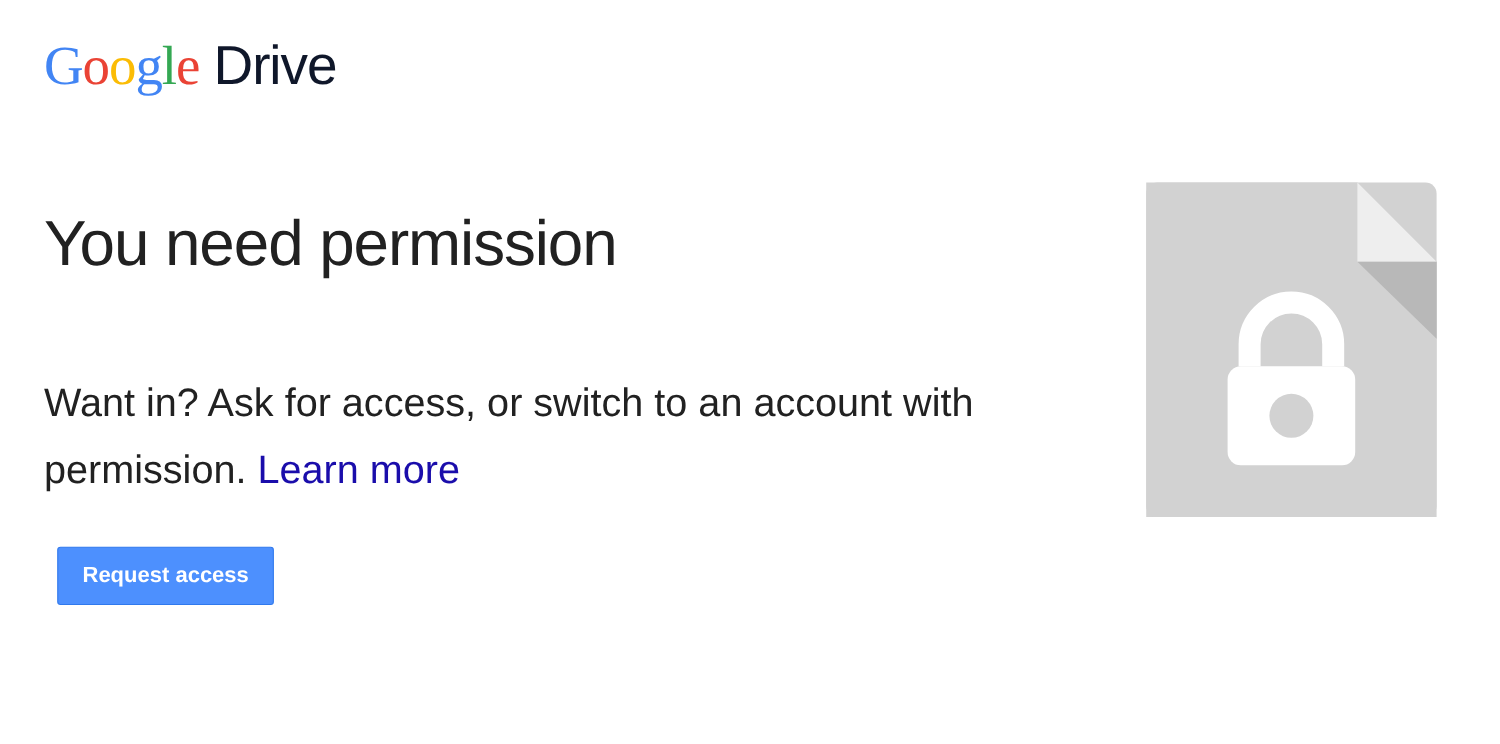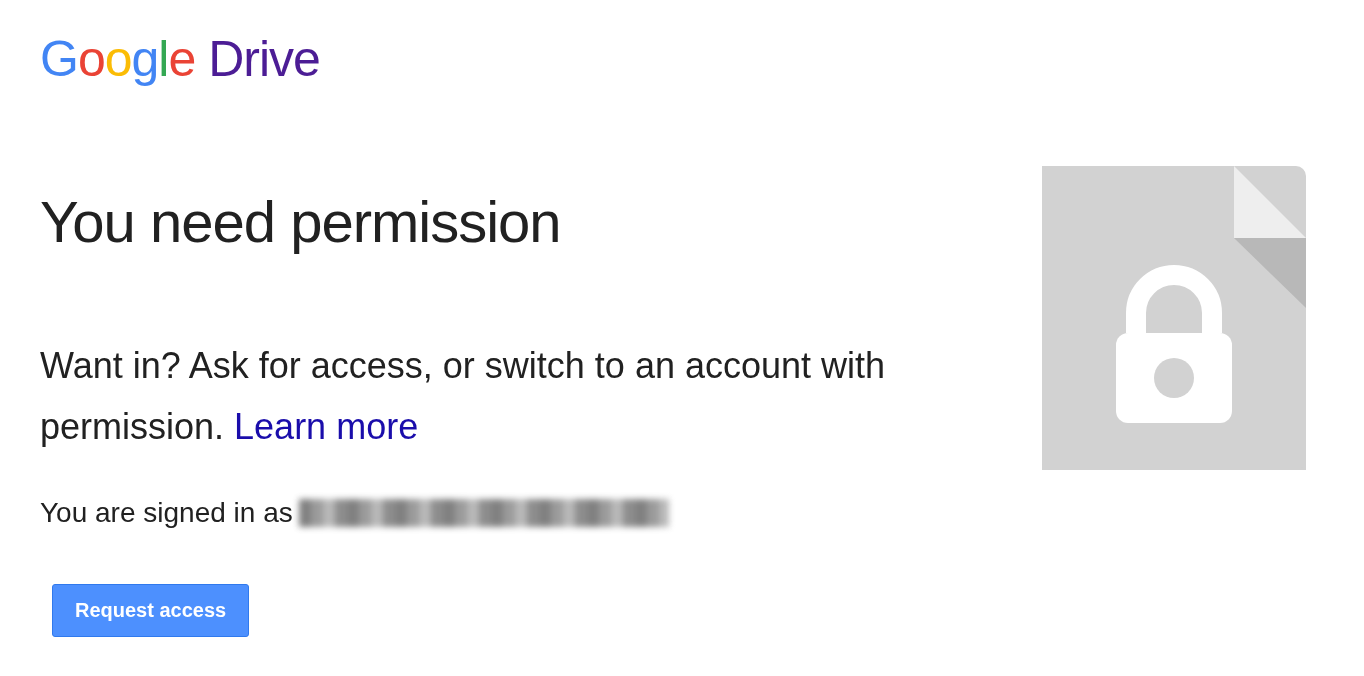--- a/index.html
+++ b/index.html
@@ -16,28 +16,29 @@
       position: relative;
     }
     .logo {
       font-size: 50px;
       font-weight: 400;
       letter-spacing: -1px;
       margin-bottom: 100px;
     }
     .logo-google {
       font-weight: 500;
+      font-family: Liberation Serif, serif;
     }
     .g1 { color: #4285F4; }
     .o1 { color: #EA4335; }
     .o2 { color: #FBBC05; }
     .g2 { color: #4285F4; }
     .l1 { color: #34A853; }
     .e1 { color: #EA4335; }
-    .drive-word { color: #4c1d95; font-weight: 400; }
+    .drive-word { color: #0f172a; font-weight: 400; }
     
     .content-row {
       display: flex;
       justify-content: space-between;
       align-items: flex-start;
       gap: 20px;
     }
     .content-left {
       flex: 1;
       max-width: 950px;
@@ -121,24 +122,20 @@
 </div>
 
 <div class="content-row">
   <div class="content-left">
     <h1 class="heading">You need permission</h1>
 
     <p class="subtext">
       <span>Want in? Ask for access, or switch to an account with permission. </span><a class="learn-more-link">Learn more</a>
     </p>
 
-    <div class="signed-in-row">
-      <span>You are signed in as </span>
-      <span class="redacted"></span>
-    </div>
 
     <div class="button-row">
       <button class="btn btn-primary">Request access</button>
     </div>
   </div>
 
   <div class="file-icon-wrap">
     <svg viewBox="0 0 280 320" width="280" height="320">
       <path d="M 8 8 L 200 8 L 272 80 L 272 312 L 8 312 Z" fill="#d2d2d2" rx="8"></path>
       <rect x="8" y="8" width="264" height="304" rx="10" fill="#d2d2d2"></rect>

